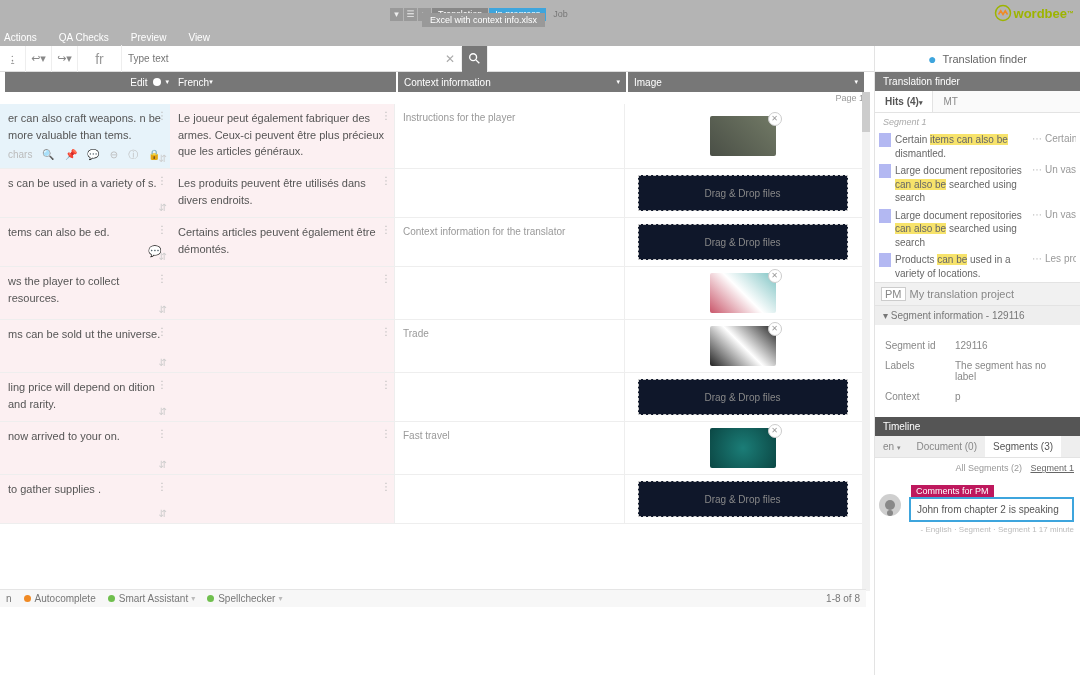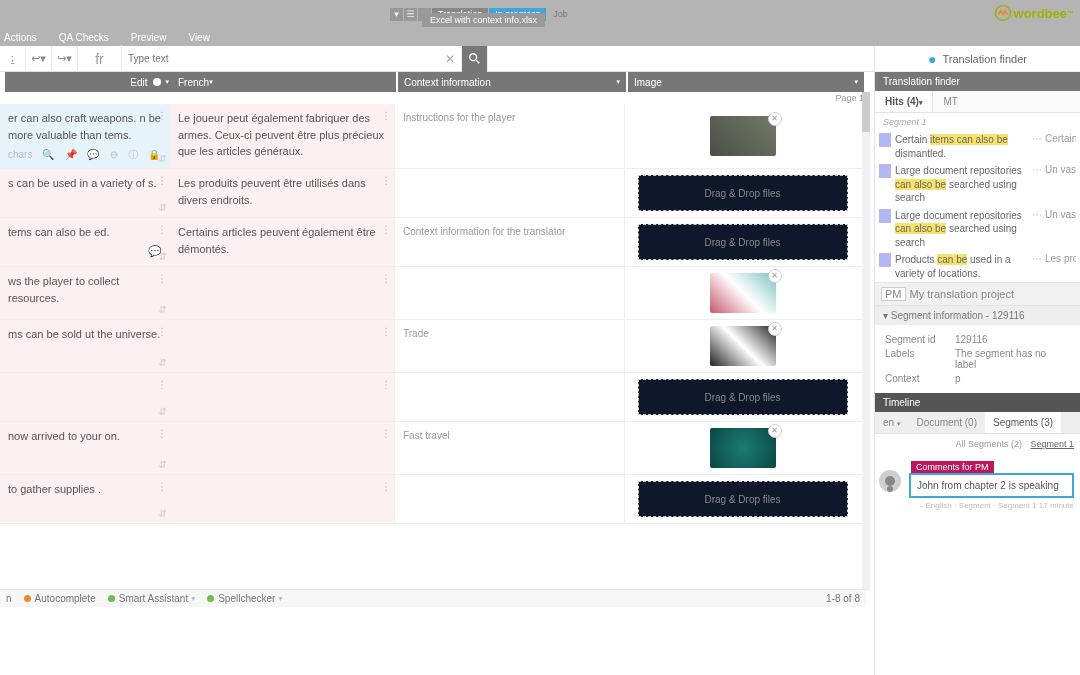--- a/index.html
+++ b/index.html
@@ -86,21 +86,21 @@
 .hit .bar { width:12px; height:14px; background:#b3b8f2; margin-right:4px; flex-shrink:0; }
 .hit .src { flex:1; line-height:1.35; color:#666; }
 .hit .tgt { width:34px; overflow:hidden; white-space:nowrap; color:#999; padding-left:3px; }
 .hl { background:#f7e36b; }
 .hit .more { color:#bbb; margin-left:2px; }
 
 .pm-row { background:#f1f1f1; padding:4px 6px; font-size:11px; color:#888; display:flex; align-items:center; border-top:1px solid #e3e3e3; }
 .pm-row .pm { border:1px solid #ccc; padding:0 3px; margin-right:4px; background:#fff; }
 .seg-info-h { background:#eee; padding:4px 8px; font-size:10px; color:#777; border-top:1px solid #e3e3e3; }
 .seg-info { padding:6px 10px; font-size:10px; color:#888; }
-.seg-info div { display:flex; margin:3px 0; }
+.seg-info div { display:flex; margin:9px 0; }
 .seg-info .k { width:70px; }
 
 .timeline-h { background:#555; color:#fff; font-size:10px; padding:4px 8px; }
 .tl-tabs { display:flex; background:#eee; border-bottom:1px solid #e3e3e3; font-size:10px; }
 .tl-tabs div { padding:5px 8px; color:#888; cursor:pointer; white-space:nowrap; }
 .tl-tabs .on { background:#fff; color:#555; }
 .tl-filter { text-align:right; font-size:9px; color:#999; padding:5px 6px; }
 .tl-filter .u { text-decoration:underline; color:#666; margin-left:6px; }
 
 .comment { margin:6px 6px; position:relative; }
@@ -230,21 +230,21 @@
     </div>
     <div class="row">
       <div class="cell c-en"><span>ms can be sold ut the universe.</span><span class="handle">⋮</span><span class="updown">⇵</span></div>
       <div class="cell c-fr"><span></span><span class="handle">⋮</span></div>
       <div class="cell c-ctx"><span>Trade</span></div>
       <div class="cell c-img">
         <div class="thumb th3"></div>
       </div>
     </div>
     <div class="row">
-      <div class="cell c-en"><span class="handle">⋮</span><span class="updown">⇵</span></div>
+      <div class="cell c-en"><span>ling price will depend on dition and rarity.</span><span class="handle">⋮</span><span class="updown">⇵</span></div>
       <div class="cell c-fr"><span></span><span class="handle">⋮</span></div>
       <div class="cell c-ctx"><span></span></div>
       <div class="cell c-img">
         <div class="drop">Drag &amp; Drop files</div>
       </div>
     </div>
     <div class="row">
       <div class="cell c-en"><span> now arrived to your on.</span><span class="handle">⋮</span><span class="updown">⇵</span></div>
       <div class="cell c-fr"><span></span><span class="handle">⋮</span></div>
       <div class="cell c-ctx"><span>Fast travel</span></div>

